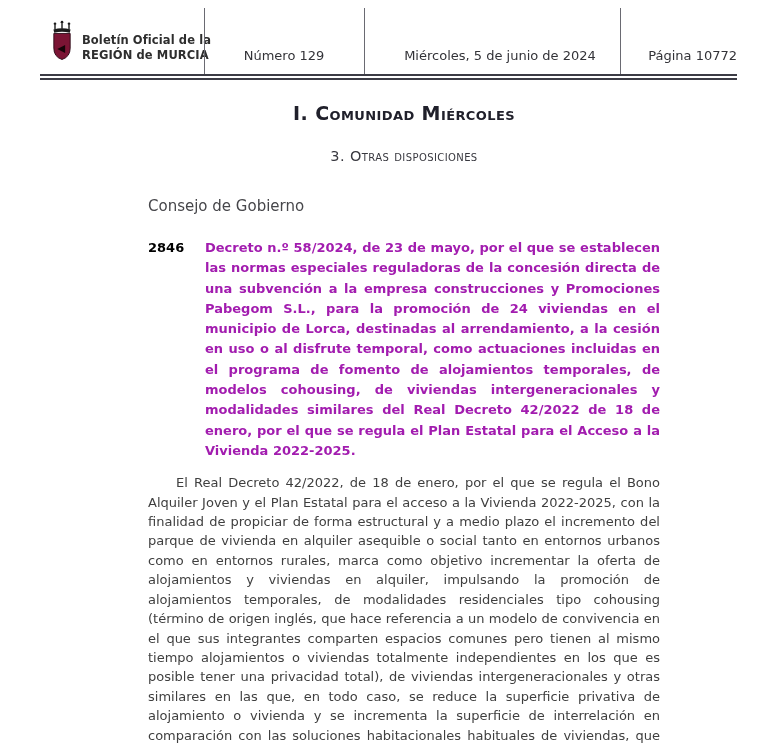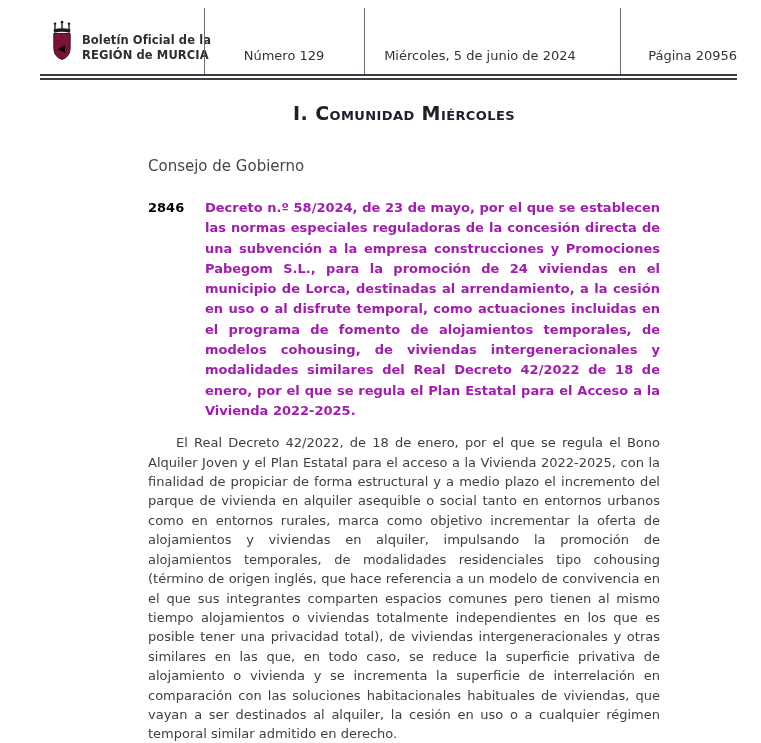--- a/index.html
+++ b/index.html
@@ -22,21 +22,21 @@
     position: absolute; left: 82px; top: 33px;
     font-size: 11.5px; font-weight: bold; line-height: 15px;
     color: #2e2e2e; letter-spacing: 0.1px;
   }
 
   .cell-issue {
     position: absolute; left: 204px; top: 48px; width: 160px;
     text-align: center; font-size: 13px; color: #333338;
   }
   .cell-date {
-    position: absolute; left: 352px; top: 48px; width: 256px;
+    position: absolute; left: 372px; top: 48px; width: 256px;
     text-align: center; font-size: 13px; color: #333338;
   }
   .cell-page {
     position: absolute; left: 620px; top: 48px; width: 117px;
     text-align: right; font-size: 13px; color: #333338;
   }
 
   .vsep { position: absolute; top: 8px; height: 66px; width: 1px; background: #6a6a72; }
   .vsep-1 { left: 204px; }
   .vsep-2 { left: 364px; }
@@ -117,33 +117,34 @@
       </span>
     </div>
 
     <div class="brand">
       <div>Boletín Oficial de la</div>
       <div>REGIÓN de MURCIA</div>
     </div>
 
     <div class="cell-issue">Número 129</div>
     <div class="cell-date">Miércoles, 5 de junio de 2024</div>
-    <div class="cell-page">Página 20956</div>
+    <div class="cell-page">Página 10772</div>
 
     <div class="vsep vsep-1"></div>
     <div class="vsep vsep-2"></div>
     <div class="vsep vsep-3"></div>
 
     <div class="hrule"></div>
   </div>
 
   <div class="main">
 
     <div class="section-title">I. Comunidad Miércoles</div>
 
+    <div class="section-subtitle">3. Otras disposiciones</div>
 
     <div class="department">Consejo de Gobierno</div>
 
     <div class="announcement">
       <div class="ann-number">2846</div>
       <div class="ann-title">Decreto n.º 58/2024, de 23 de mayo, por el que se establecen las normas especiales reguladoras de la concesión directa de una subvención a la empresa construcciones y Promociones Pabegom S.L., para la promoción de 24 viviendas en el municipio de Lorca, destinadas al arrendamiento, a la cesión en uso o al disfrute temporal, como actuaciones incluidas en el programa de fomento de alojamientos temporales, de modelos cohousing, de viviendas intergeneracionales y modalidades similares del Real Decreto 42/2022 de 18 de enero, por el que se regula el Plan Estatal para el Acceso a la Vivienda 2022-2025.</div>
     </div>
 
     <div class="body-par">El Real Decreto 42/2022, de 18 de enero, por el que se regula el Bono Alquiler Joven y el Plan Estatal para el acceso a la Vivienda 2022-2025, con la finalidad de propiciar de forma estructural y a medio plazo el incremento del parque de vivienda en alquiler asequible o social tanto en entornos urbanos como en entornos rurales, marca como objetivo incrementar la oferta de alojamientos y viviendas en alquiler, impulsando la promoción de alojamientos temporales, de modalidades residenciales tipo cohousing (término de origen inglés, que hace referencia a un modelo de convivencia en el que sus integrantes comparten espacios comunes pero tienen al mismo tiempo alojamientos o viviendas totalmente independientes en los que es posible tener una privacidad total), de viviendas intergeneracionales y otras similares en las que, en todo caso, se reduce la superficie privativa de alojamiento o vivienda y se incrementa la superficie de interrelación en comparación con las soluciones habitacionales habituales de viviendas, que vayan a ser destinados al alquiler, la cesión en uso o a cualquier régimen temporal similar admitido en derecho.</div>
 

